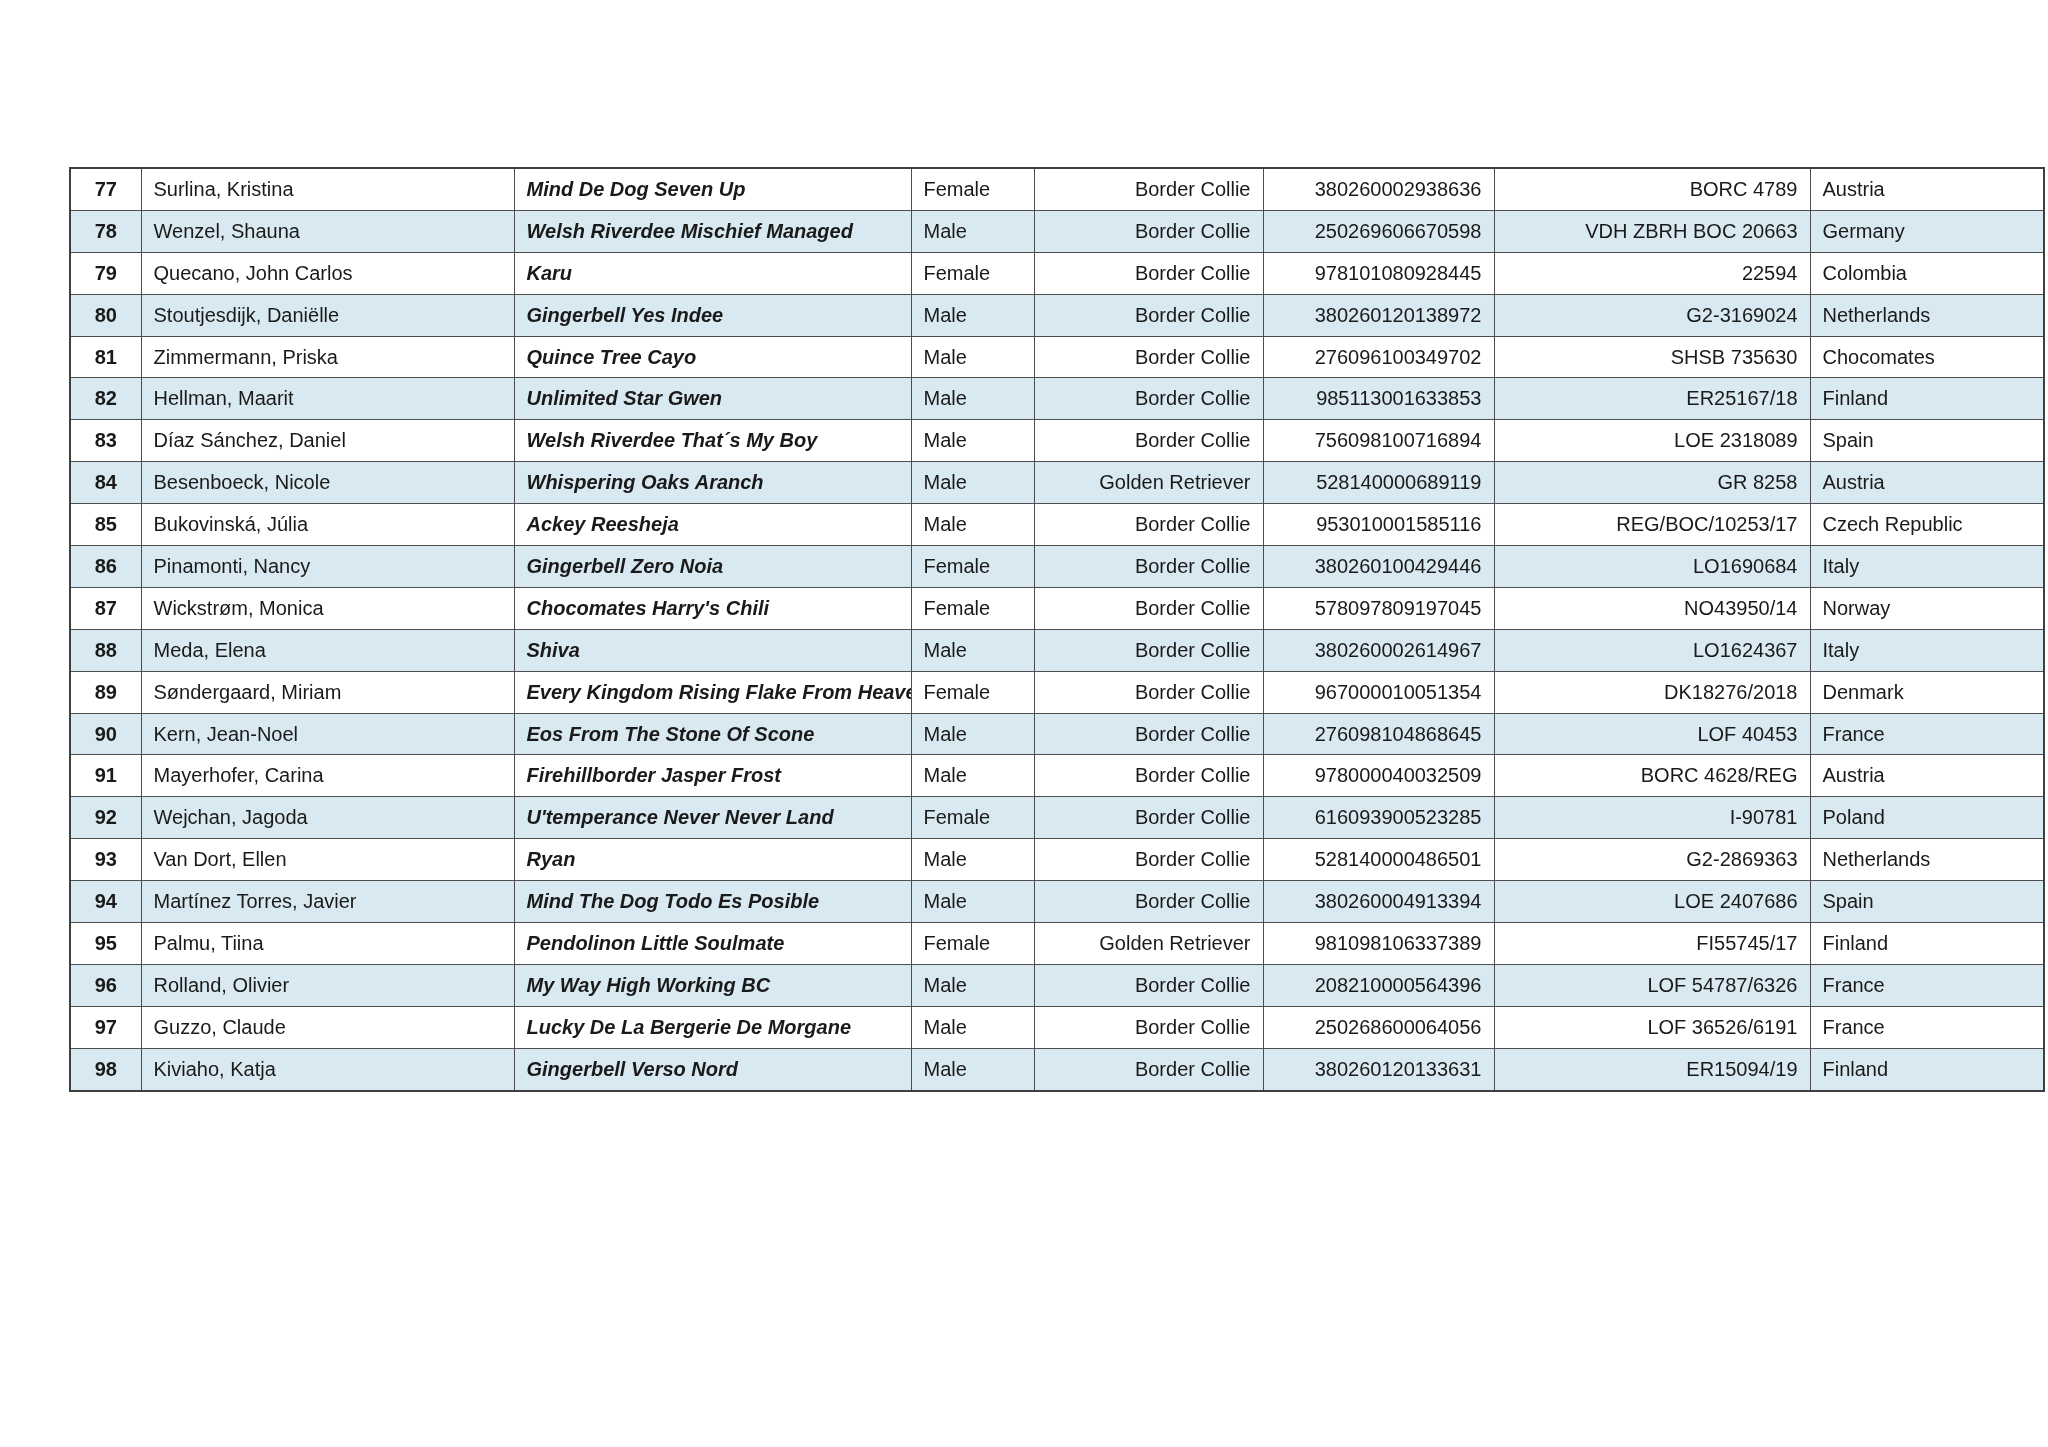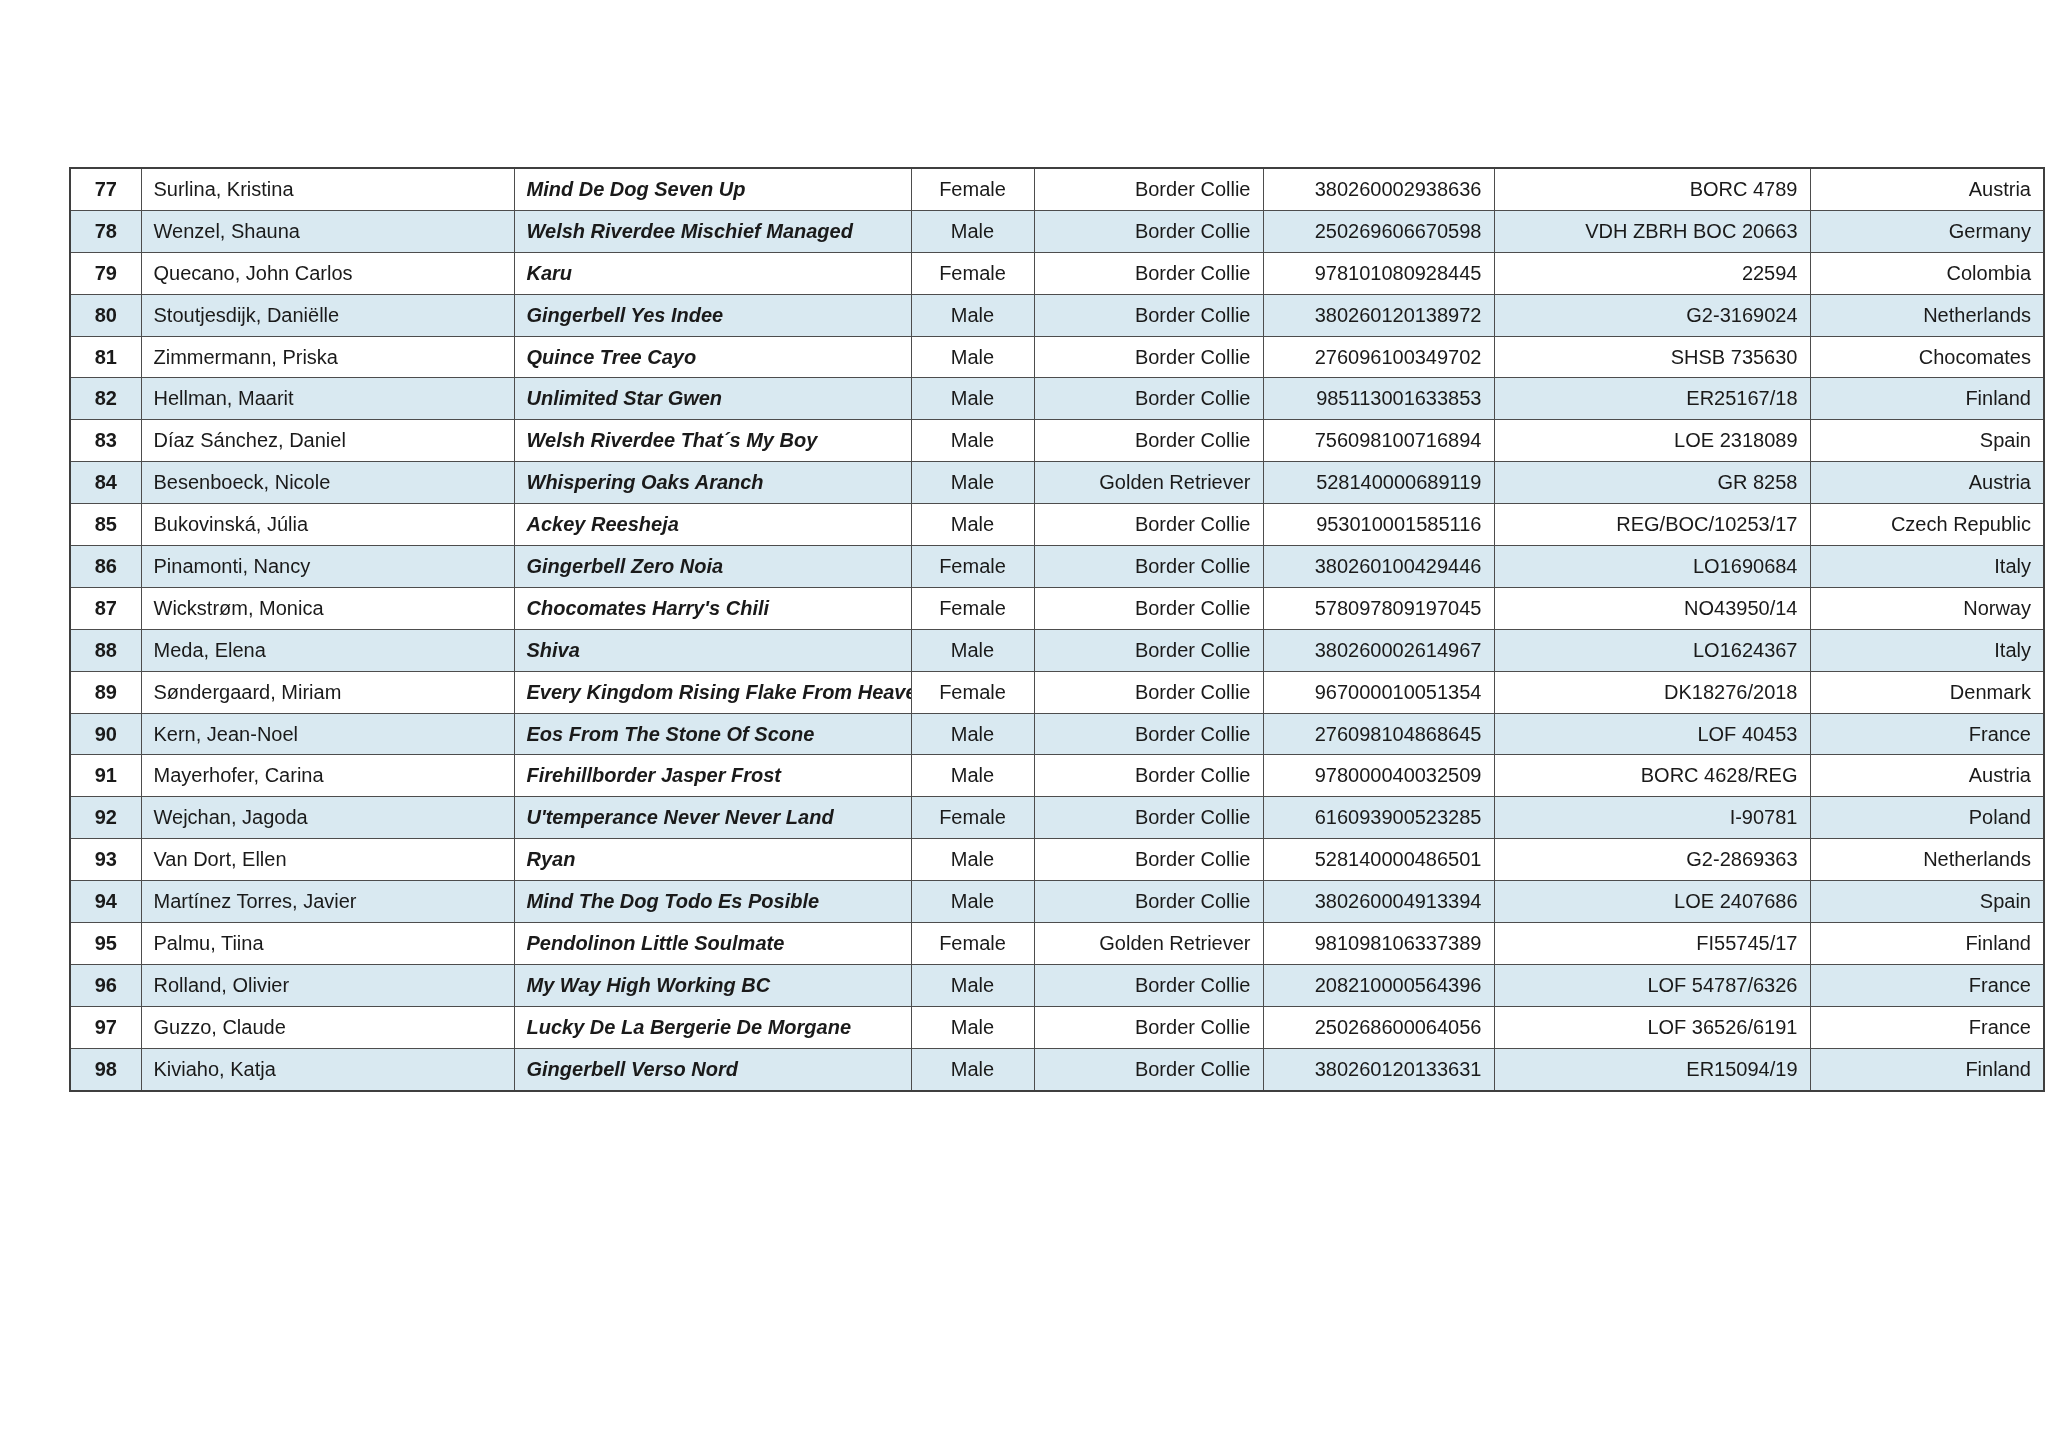--- a/index.html
+++ b/index.html
@@ -45,25 +45,25 @@
   col.w-dog     { width: 397px; }
   col.w-sex     { width: 123px; }
   col.w-breed   { width: 229px; }
   col.w-chip    { width: 231px; }
   col.w-reg     { width: 316px; }
   col.w-country { width: 234px; }
 
   td.c-num     { text-align: center; font-weight: bold; }
   td.c-handler { text-align: left; padding-left: 22px; margin-top: 36px; }
   td.c-dog     { text-align: left; font-style: italic; padding-left: 12px; font-weight: bold; }
-  td.c-sex     { text-align: center; }
+  td.c-sex     { }
   td.c-breed   { text-align: right; padding-right: 16px; }
   td.c-chip    { text-align: right; padding-right: 18px; }
   td.c-reg     { text-align: right; padding-right: 14px; }
-  td.c-country { text-align: right; }
+  td.c-country { text-align: left; }
 </style>
 </head>
 <body>
 
 <div class="page">
   <table class="entries">
     <colgroup>
       <col class="w-num">
       <col class="w-handler">
       <col class="w-dog">

